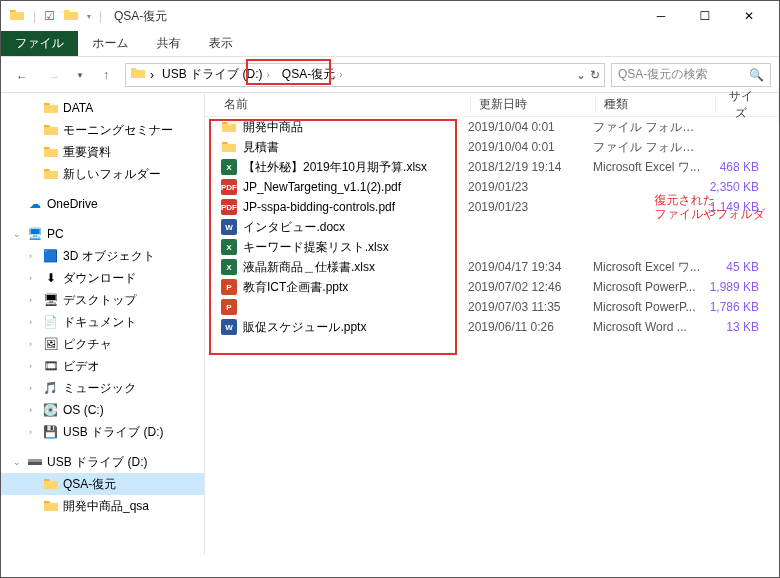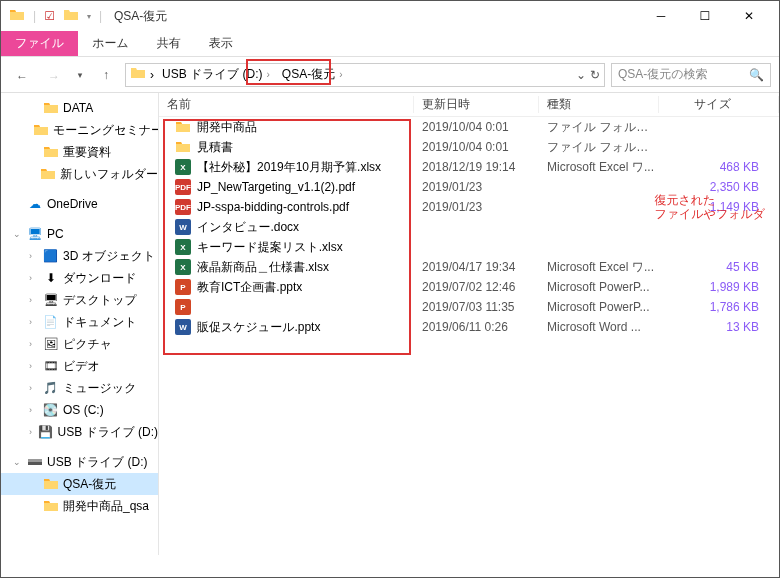--- a/index.html
+++ b/index.html
@@ -4,40 +4,40 @@
 <style>
 * { margin: 0; padding: 0; box-sizing: border-box; font-family: "Segoe UI", Meiryo, sans-serif; font-size: 12px; }
 body { background: #fff; width: 780px; height: 578px; overflow: hidden; border: 1px solid #555; position: relative; }
 .titlebar { height: 30px; display: flex; align-items: center; padding: 0 8px; background: #fff; }
 .titlebar .qat { display: flex; align-items: center; gap: 8px; }
 .titlebar .title { margin-left: 12px; color: #333; }
 .titlebar .winbtns { margin-left: auto; display: flex; }
 .titlebar .winbtns div { width: 44px; height: 30px; display: flex; align-items: center; justify-content: center; color: #000; }
 .ribbon { height: 26px; display: flex; border-bottom: 1px solid #e0e0e0; }
 .ribbon .tab { padding: 4px 14px; color: #333; }
-.ribbon .tab.active { background: #ec4899; color: #fff; }
+.ribbon .tab.active { background: #14532d; color: #fff; }
 .navbar { height: 36px; display: flex; align-items: center; padding: 4px 8px; gap: 6px; border-bottom: 1px solid #e0e0e0; }
 .navbar .navbtn { width: 26px; height: 26px; display: flex; align-items: center; justify-content: center; color: #555; }
 .navbar .addr { flex: 1; height: 24px; border: 1px solid #ccc; display: flex; align-items: center; padding: 0 4px; gap: 4px; position: relative; }
 .navbar .addr .crumb { padding: 0 4px; display: flex; align-items: center; gap: 4px; }
 .navbar .addr .crumb .sep { color: #888; font-size: 10px; }
 .navbar .refresh { position: absolute; right: 4px; display: flex; gap: 4px; color: #555; }
 .navbar .search { width: 160px; height: 24px; border: 1px solid #ccc; display: flex; align-items: center; padding: 0 6px; color: #888; justify-content: space-between; }
 .content { display: flex; height: calc(100% - 30px - 26px - 36px - 22px); }
-.sidebar { width: 158px; border-right: 1px solid #e5e5e5; overflow-y: auto; padding: 4px 0; }
+.sidebar { width: 204px; border-right: 1px solid #e5e5e5; overflow-y: auto; padding: 4px 0; }
 .sidebar .node { display: flex; align-items: center; height: 22px; padding-left: 8px; gap: 4px; white-space: nowrap; }
 .sidebar .node.l1 { padding-left: 12px; }
 .sidebar .node.l2 { padding-left: 28px; }
 .sidebar .node.sel { background: #cce8ff; }
 .sidebar .chev { width: 10px; color: #888; font-size: 9px; display: inline-block; }
 .sidebar .ico { width: 16px; height: 16px; display: inline-flex; align-items: center; justify-content: center; }
 .main { flex: 1; display: flex; flex-direction: column; position: relative; }
 .cols { display: flex; height: 24px; align-items: center; border-bottom: 1px solid #eee; color: #444; }
 .cols .col { padding: 0 8px; border-right: 1px solid #f0f0f0; }
-.cols .c-name { width: 255px; }
+.cols .c-name { width: 255px; margin-left: 11px; }
 .cols .c-date { width: 125px; }
 .cols .c-type { width: 120px; }
 .cols .c-size { flex: 1; text-align: center; padding-right: 20px; }
 .files { flex: 1; overflow: auto; position: relative; }
 .row { display: flex; height: 20px; align-items: center; }
 .row .c-name { width: 255px; padding-left: 16px; display: flex; align-items: center; gap: 6px; }
 .row .c-date { width: 125px; color: #555; padding-left: 8px; }
 .row .c-type { width: 120px; color: #555; padding-left: 8px; white-space: nowrap; overflow: hidden; text-overflow: ellipsis; }
 .row .c-size { flex: 1; text-align: right; color: #8b5cf6; padding-right: 20px; }
 .fico { width: 16px; height: 16px; display: inline-flex; align-items: center; justify-content: center; font-size: 8px; font-weight: bold; color: #fff; border-radius: 2px; }

